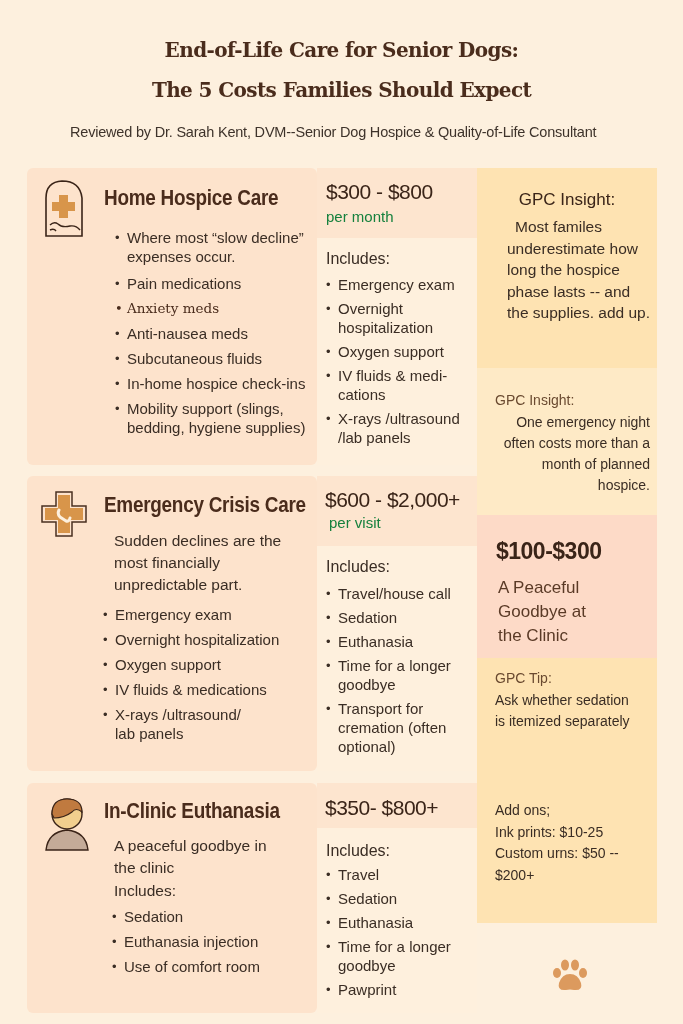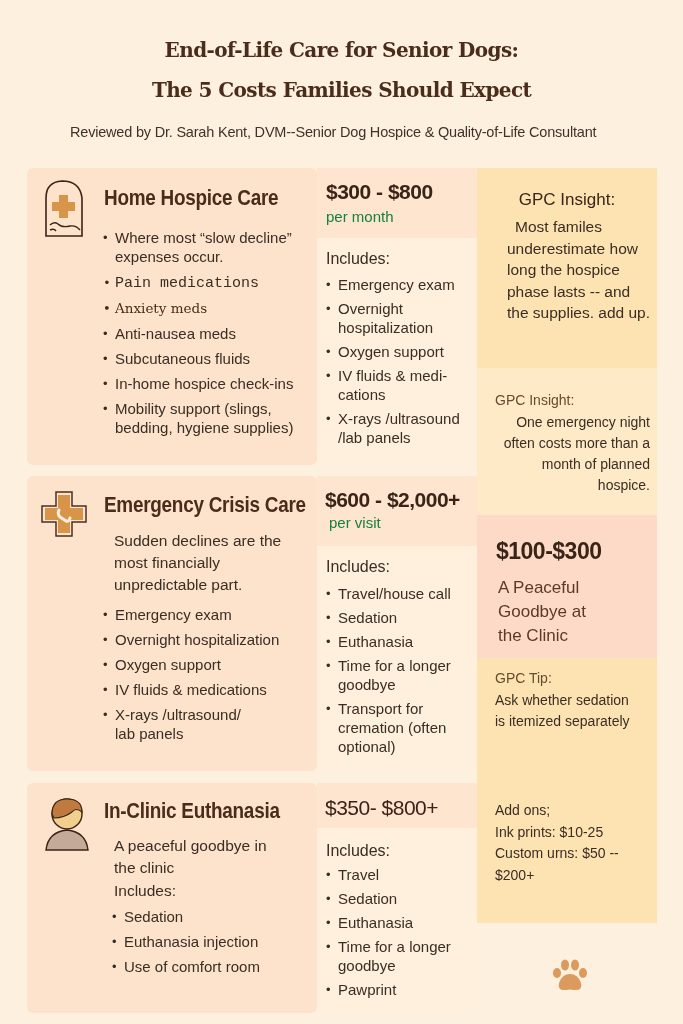--- a/index.html
+++ b/index.html
@@ -60,21 +60,21 @@
   }
   ul.bullets li::before {
     content: "•";
     position: absolute; left: 0; top: 0;
     font-size: 13px;
   }
   ul.tight li { margin-bottom: 5px; }
   .serif-item { font-family: "DejaVu Serif", serif; font-size: 13.5px !important; color: #4a2c1c !important; }
   .desc { font-size: 15.5px; line-height: 22px; color: #3a2d24; }
   .price-big {
-    font-size: 21px; font-weight: bold; color: #3a2418; letter-spacing: -0.5px;
+    font-size: 21px; font-weight: normal; color: #3a2418; letter-spacing: -0.5px;
     white-space: nowrap;
   }
   .price-sub { font-size: 15px; color: #15803d; }
   .includes { font-size: 16px; color: #3a2d24; margin-bottom: 6px; }
   .insight-title { font-size: 17px; color: #3a2418; text-align: center; }
   .insight-text { font-size: 15.5px; line-height: 21.5px; color: #3a2d24; }
   .gpc-label { font-size: 14px; color: #6a4a30; line-height: 21px; }
   .gpc-text { font-size: 14px; color: #3a2d24; line-height: 21px; }
   .big-price-pink { font-size: 23px; font-weight: bold; color: #3a2418; letter-spacing: -0.5px; }
   .pink-sub { font-size: 17px; color: #5a3a26; line-height: 24px; }
@@ -93,23 +93,23 @@
 <div class="icon" style="left:40px; top:178px; width:48px; height:62px;">
   <svg width="48" height="62" viewBox="0 0 48 62">
     <path d="M6 58 L6 20 Q6 4 22 3 Q40 3 42 20 L42 58 Z" fill="none" stroke="#3a2418" stroke-width="1.6"></path>
     <rect x="19" y="17" width="9" height="23" fill="#d8954a"></rect>
     <rect x="12" y="24" width="23" height="9" fill="#d8954a"></rect>
     <path d="M10 47 Q14 43 18 46 Q22 50 30 48 Q36 47 40 52" fill="none" stroke="#3a2418" stroke-width="1.4"></path>
     <path d="M10 52 Q14 50 16 53" fill="none" stroke="#3a2418" stroke-width="1.4"></path>
   </svg>
 </div>
 <div class="card-title" style="left:104px; top:185px;">Home Hospice Care</div>
-<ul class="bullets" style="position:absolute; left:103px; top:228px; width:215px;">
+<ul class="bullets" style="position:absolute; left:115px; top:228px; width:215px;">
   <li>Where most “slow decline” expenses occur.</li>
-  <li style="margin-top:8px;font-family:Liberation Mono, monospace;">Pain medications</li>
+  <li style="margin-top:8px;">Pain medications</li>
   <li class="serif-item">Anxiety meds</li>
   <li>Anti-nausea meds</li>
   <li>Subcutaneous fluids</li>
   <li>In-home hospice check-ins</li>
   <li>Mobility support (slings, bedding, hygiene supplies)</li>
 </ul>
 
 <div class="panel price-head" style="left:317px; top:168px; width:160px; height:70px;"></div>
 <div class="panel price-body" style="left:317px; top:238px; width:160px; height:227px;"></div>
 <div class="price-big" style="position:absolute; left:326px; top:180px;">$300 - $800</div>

